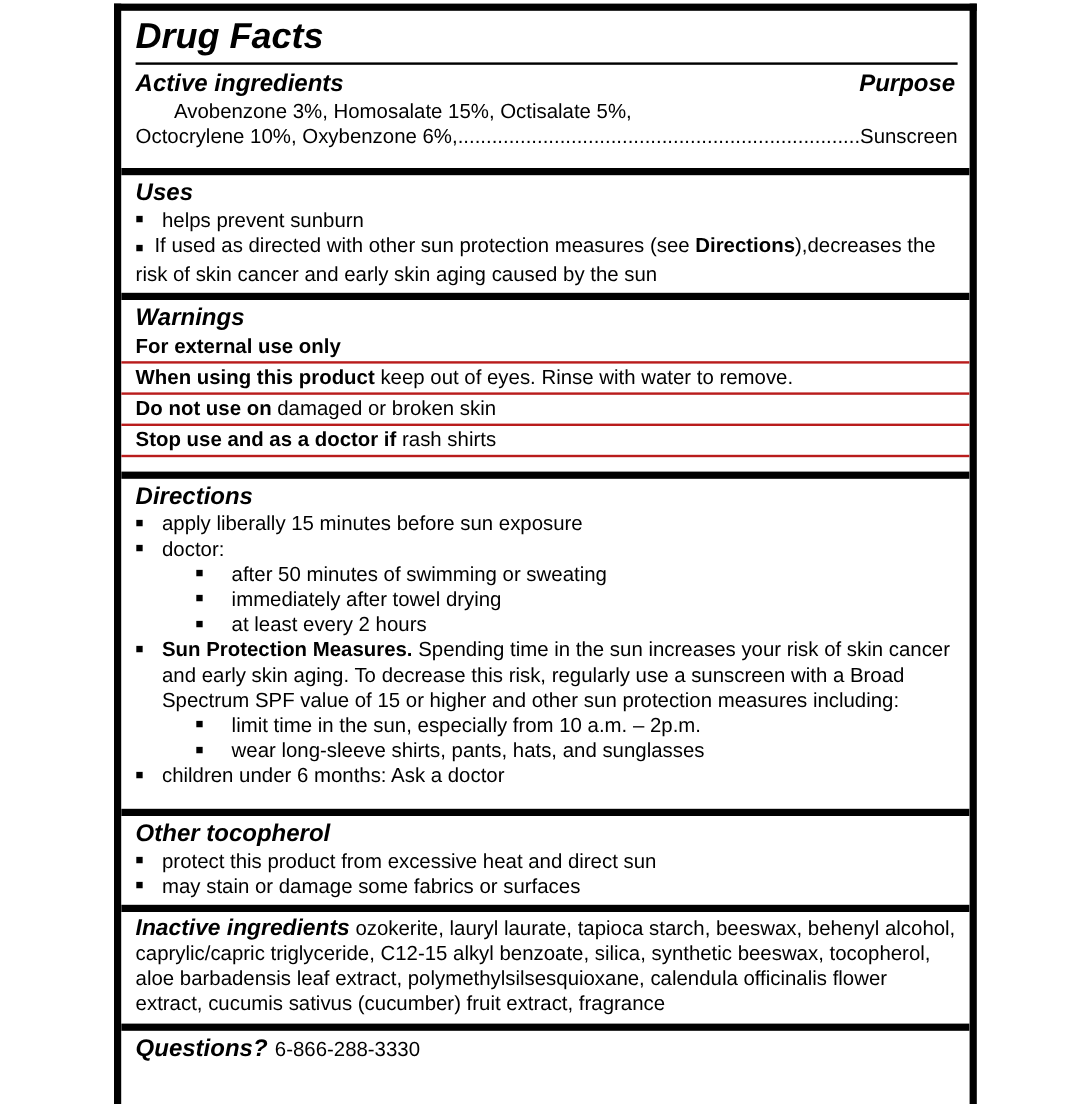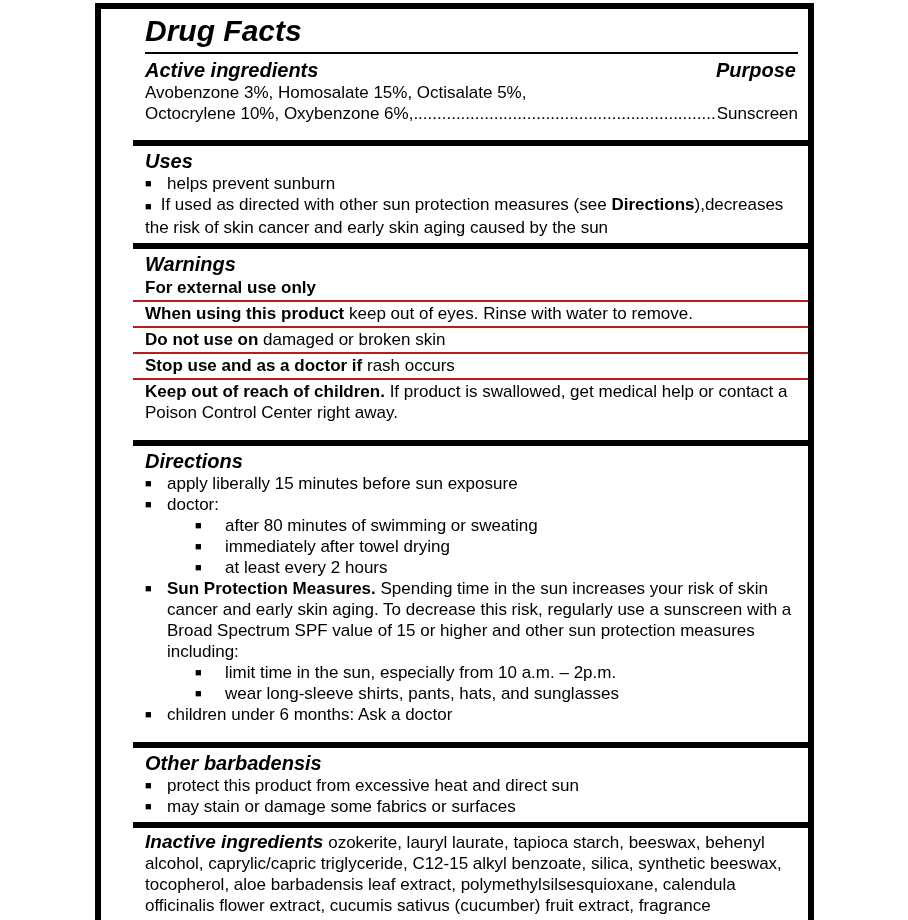--- a/index.html
+++ b/index.html
@@ -12,21 +12,20 @@
   }
   .page { position: relative; width: 908px; height: 920px; background: #fff; }
   .label-box {
     position: absolute; left: 95px; top: 3px;
     width: 719px; height: 917px;
     box-sizing: border-box;
     border: 6px solid #000;
     border-bottom: none;
     background: #fff;
     overflow: hidden;
-    padding-left: 32px;
   }
   .section { border-top: 6px solid #000; }
   .section.first { border-top: none; }
 
   
   .title {
     font-size: 30px; font-weight: bold; font-style: italic;
     padding: 5px 12px 1px 12px; line-height: 34px;
   }
   .title-rule {
@@ -37,21 +36,21 @@
     font-size: 20px; font-weight: bold; font-style: italic;
     line-height: 24px; padding: 3px 12px 0 12px;
   }
   .body-text { font-size: 17px; line-height: 21px; }
 
   .active-head-row {
     display: flex; justify-content: space-between; align-items: baseline;
     padding: 0 12px;
     font-size: 20px; font-weight: bold; font-style: italic; line-height: 24px;
   }
-  .ing-line { padding: 0 12px; }
+  .ing-line { padding: 0 12px; margin-left: 32px; }
   .leader-row {
     display: flex; align-items: flex-end;
     padding: 0 10px 4px 12px;
   }
   .leader-left { white-space: nowrap; flex: none; }
   .leader-dots { flex: 1 1 auto; overflow: hidden; white-space: nowrap; }
   .leader-right { white-space: nowrap; flex: none; }
 
   
   .li { display: flex; padding: 0 8px 0 12px; }
@@ -118,40 +117,37 @@
       <div class="w-row body-text">
         <b>For external use only</b>
       </div>
       <div class="w-row body-text">
         <b>When using this product</b><span> keep out of eyes. Rinse with water to remove.</span>
       </div>
       <div class="w-row body-text">
         <b>Do not use on</b><span> damaged or broken skin</span>
       </div>
       <div class="w-row body-text">
-        <b>Stop use and as a doctor if</b><span> rash occurs</span>
-      </div>
-      <div class="w-row last body-text">
-        <b>Keep out of reach of children.</b><span> If product is swallowed, get medical help or contact a Poison Control Center right away.</span>
+        <b>Stop use and as a doctor if</b><span> rash shirts</span>
       </div>
     </div>
 
     <div class="section pad-btm">
       <div class="sec-heading">Directions</div>
       <div class="li body-text">
         <span class="blt">■</span>
         <span class="li-text">apply liberally 15 minutes before sun exposure</span>
       </div>
       <div class="li body-text">
         <span class="blt">■</span>
         <span class="li-text">doctor:</span>
       </div>
       <div class="li lvl2 body-text">
         <span class="blt">■</span>
-        <span class="li-text">after 80 minutes of swimming or sweating</span>
+        <span class="li-text">after 50 minutes of swimming or sweating</span>
       </div>
       <div class="li lvl2 body-text">
         <span class="blt">■</span>
         <span class="li-text">immediately after towel drying</span>
       </div>
       <div class="li lvl2 body-text">
         <span class="blt">■</span>
         <span class="li-text">at least every 2 hours</span>
       </div>
       <div class="li body-text">
@@ -166,21 +162,21 @@
         <span class="blt">■</span>
         <span class="li-text">wear long-sleeve shirts, pants, hats, and sunglasses</span>
       </div>
       <div class="li body-text">
         <span class="blt">■</span>
         <span class="li-text">children under 6 months: Ask a doctor</span>
       </div>
     </div>
 
     <div class="section pad-btm">
-      <div class="sec-heading">Other barbadensis</div>
+      <div class="sec-heading">Other tocopherol</div>
       <div class="li body-text">
         <span class="blt">■</span>
         <span class="li-text">protect this product from excessive heat and direct sun</span>
       </div>
       <div class="li body-text">
         <span class="blt">■</span>
         <span class="li-text">may stain or damage some fabrics or surfaces</span>
       </div>
     </div>
 

